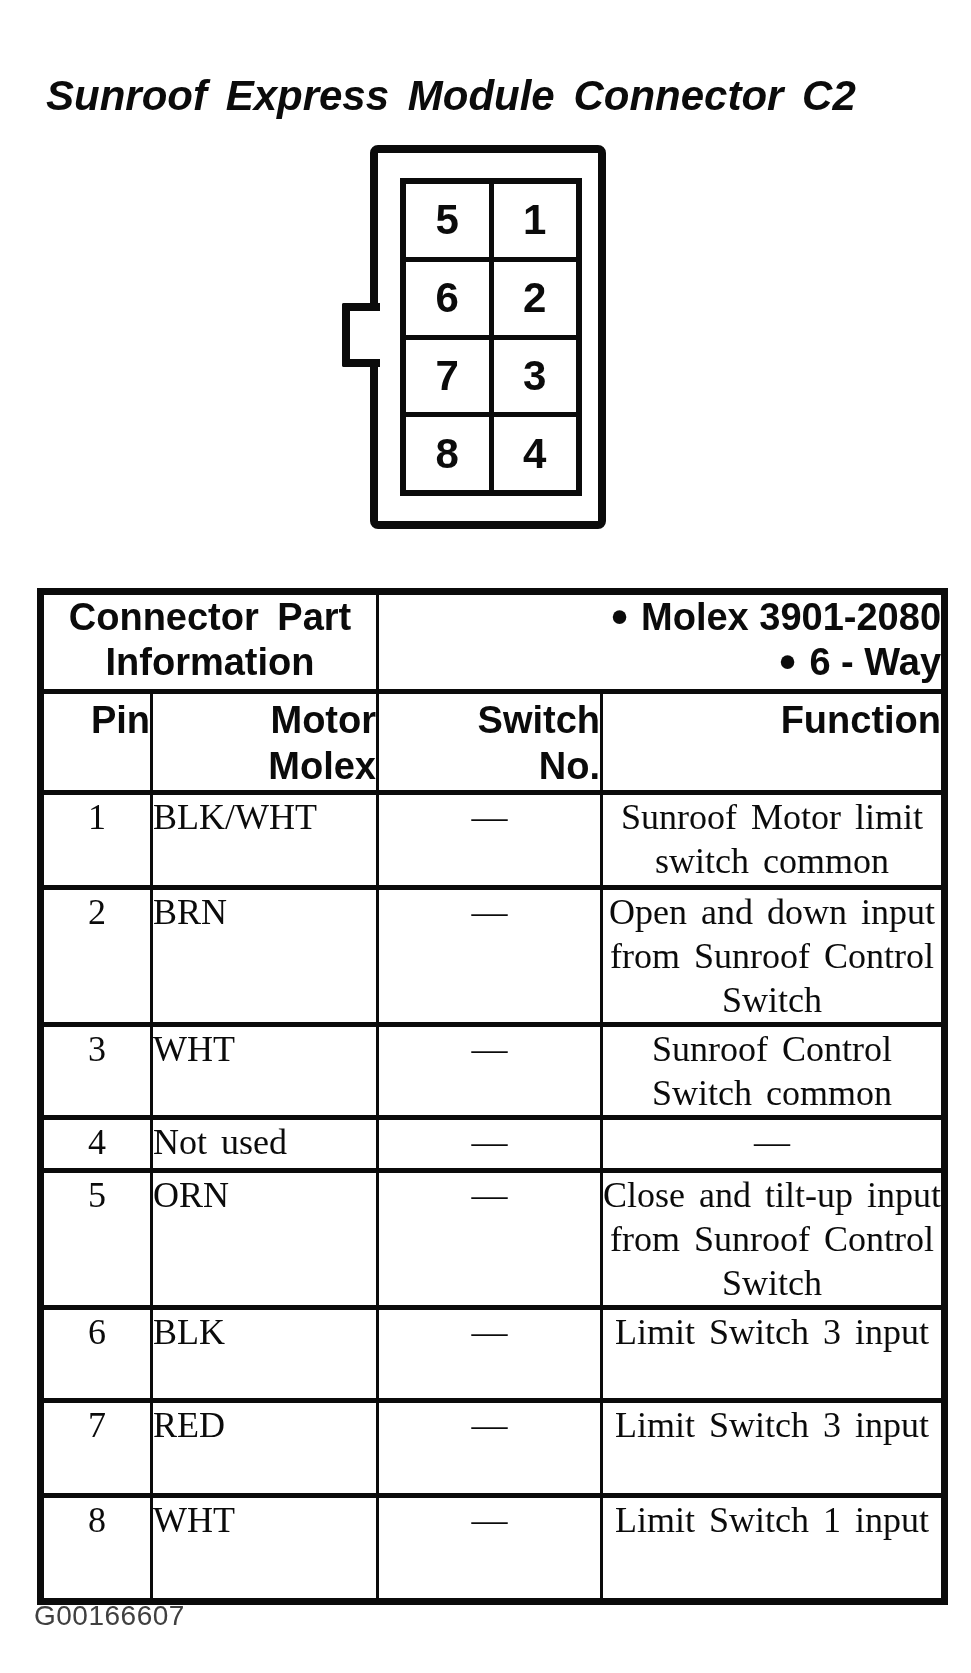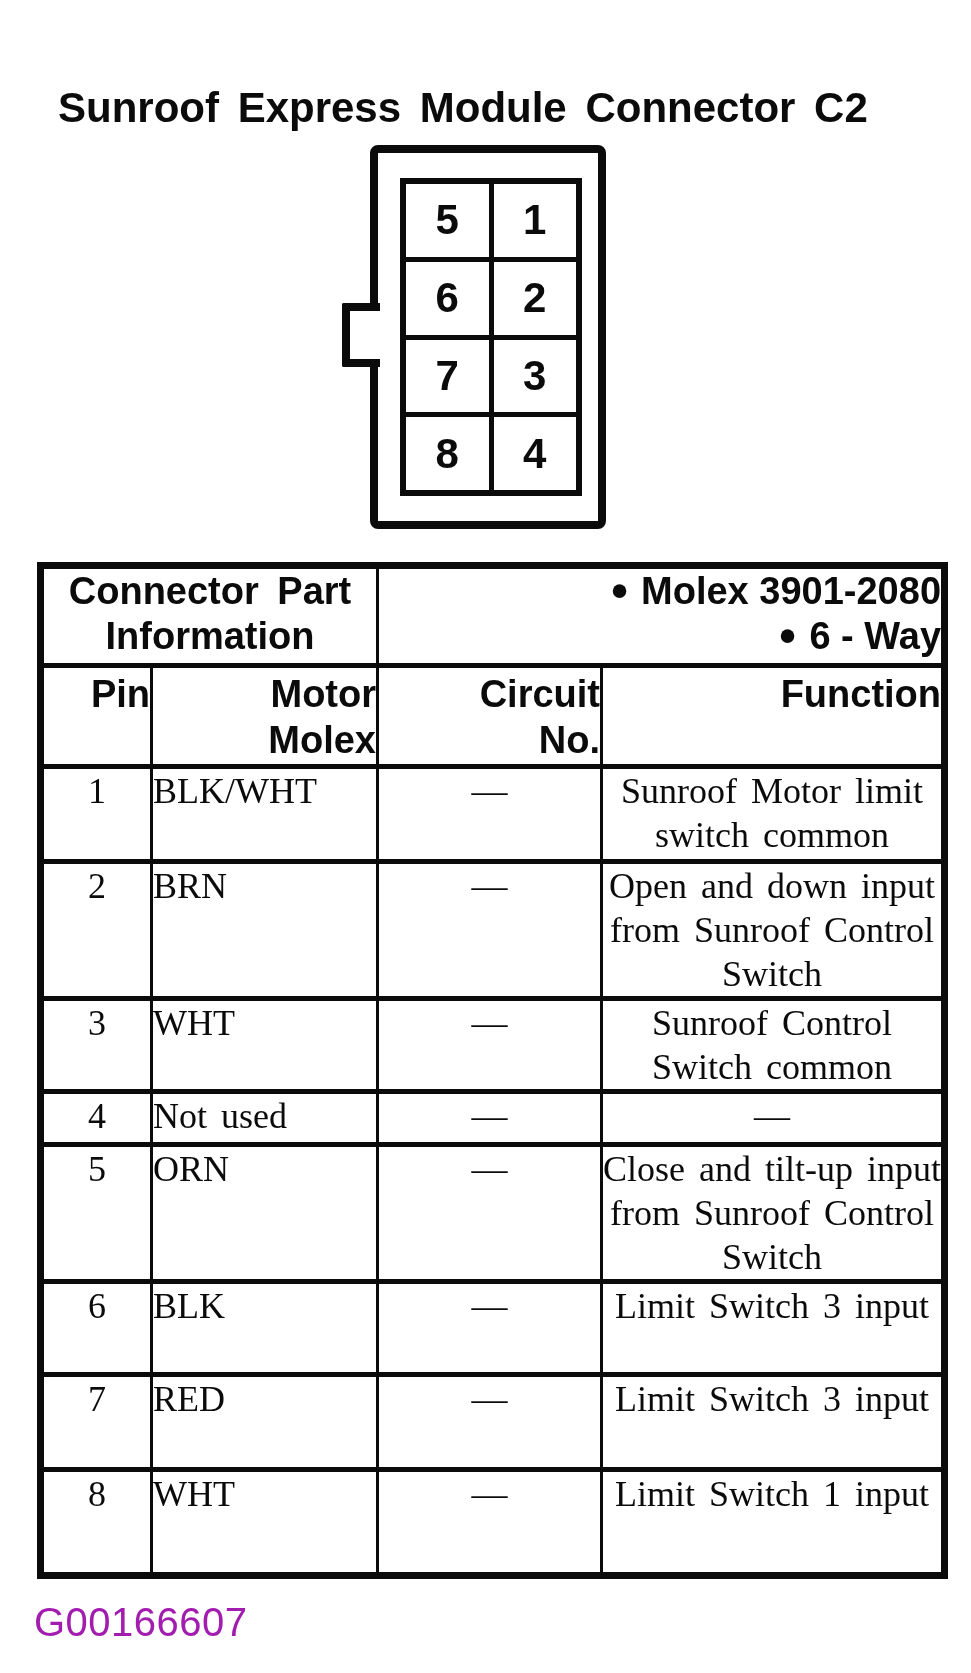--- a/index.html
+++ b/index.html
@@ -11,27 +11,28 @@
     color: #0b0b0b;
     font-family: "Liberation Sans", sans-serif;
     overflow: hidden;
   }
 
   
   .title {
     position: absolute;
     left: 42px;
     top: 68px;
-    margin: 16px;
+    margin: 4px;
     font-size: 42px;
     font-weight: bold;
     letter-spacing: 0px;
     word-spacing: 7px;
     color: #0b0b0b;
     white-space: nowrap;
+    font-style: italic;
   }
 
   
   .connector {
     position: absolute;
     left: 370px;
     top: 145px;
     width: 236px;
     height: 384px;
     border: 8px solid #0b0b0b;
@@ -72,21 +73,21 @@
     justify-content: center;
     font-size: 42px;
     font-weight: bold;
     font-family: "Liberation Sans", sans-serif;
   }
 
   
   table.pinout {
     position: absolute;
     left: 37px;
-    top: 562px;
+    top: 588px;
     width: 904px;
     border-collapse: collapse;
     table-layout: fixed;
     color: #0b0b0b;
   }
   table.pinout, table.pinout th, table.pinout td { border: 5px solid #0b0b0b; }
   table.pinout { border-width: 7px; }
   table.pinout th, table.pinout td {
     border-left-width: 3px;
     border-right-width: 3px;
@@ -147,23 +148,23 @@
   td.wire { word-spacing: 5px; }
   td.circ { text-align: center; }
   td.func { text-align: center; padding-left: 14px; padding-right: 19px; word-spacing: 5px; }
 
   
   .figure-code {
     position: absolute;
     left: 34px;
     top: 1600px;
     font-family: "Liberation Sans", sans-serif;
-    font-size: 40px;
+    font-size: 28px;
     letter-spacing: 0.5px;
-    color: #a21caf;
+    color: #404040;
   }
 </style>
 </head>
 <body>
 
 <div class="page">
 
   <h1 class="title">Sunroof Express Module Connector C2</h1>
 
   <div class="connector">
@@ -200,21 +201,21 @@
       </tr>
       <tr class="hrow2">
         <th>
           <div>Pin</div>
         </th>
         <th>
           <div>Motor</div>
           <div>Molex</div>
         </th>
         <th>
-          <div>Circuit</div>
+          <div>Switch</div>
           <div>No.</div>
         </th>
         <th>
           <div>Function</div>
         </th>
       </tr>
 
       <tr class="r1">
         <td class="pin">1</td>
         <td class="wire">BLK/WHT</td>

